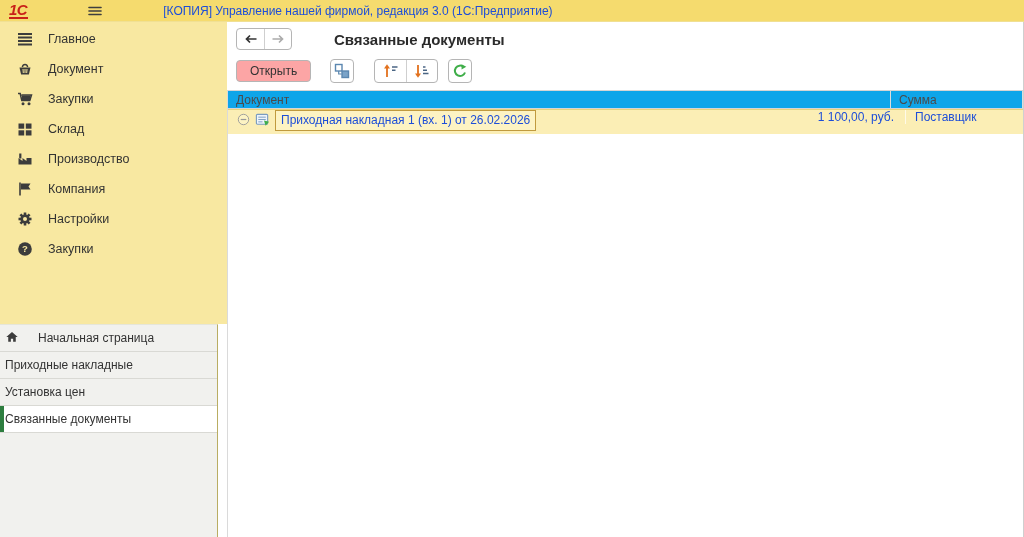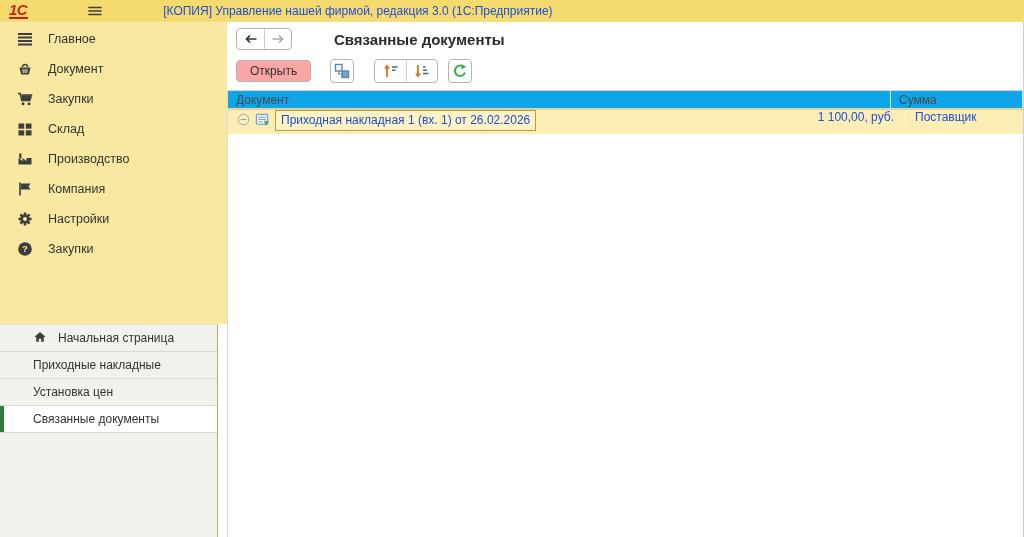--- a/index.html
+++ b/index.html
@@ -31,21 +31,21 @@
     height:30px; display:flex; align-items:center; padding-left:16px; gap:15px;
     font-size:12.5px; color:#333; cursor:pointer;
   }
   .menu-item .ic { width:17px; height:17px; display:flex; align-items:center; justify-content:center; }
 
   .sidebar-tabs {
     position:absolute; top:324px; left:0; width:218px; bottom:0;
     background:#f1f1ee; border-right:1px solid #b9ad62; border-top:1px solid #e6e6d8;
   }
   .tab {
-    height:27px; display:flex; align-items:center; padding-left:33px; gap:11px;
+    height:27px; display:flex; align-items:center; padding-left:5px; gap:19px;
     font-size:12px; color:#333; border-bottom:1px solid #d9d9d4; position:relative;
     cursor:pointer; background:#f1f1ee;
   }
   .tab.active { background:#ffffff; }
   .tab.active::before {
     content:""; position:absolute; left:0; top:0; bottom:0; width:4px; background:#2d7d3f;
   }
 
   
   .main {

